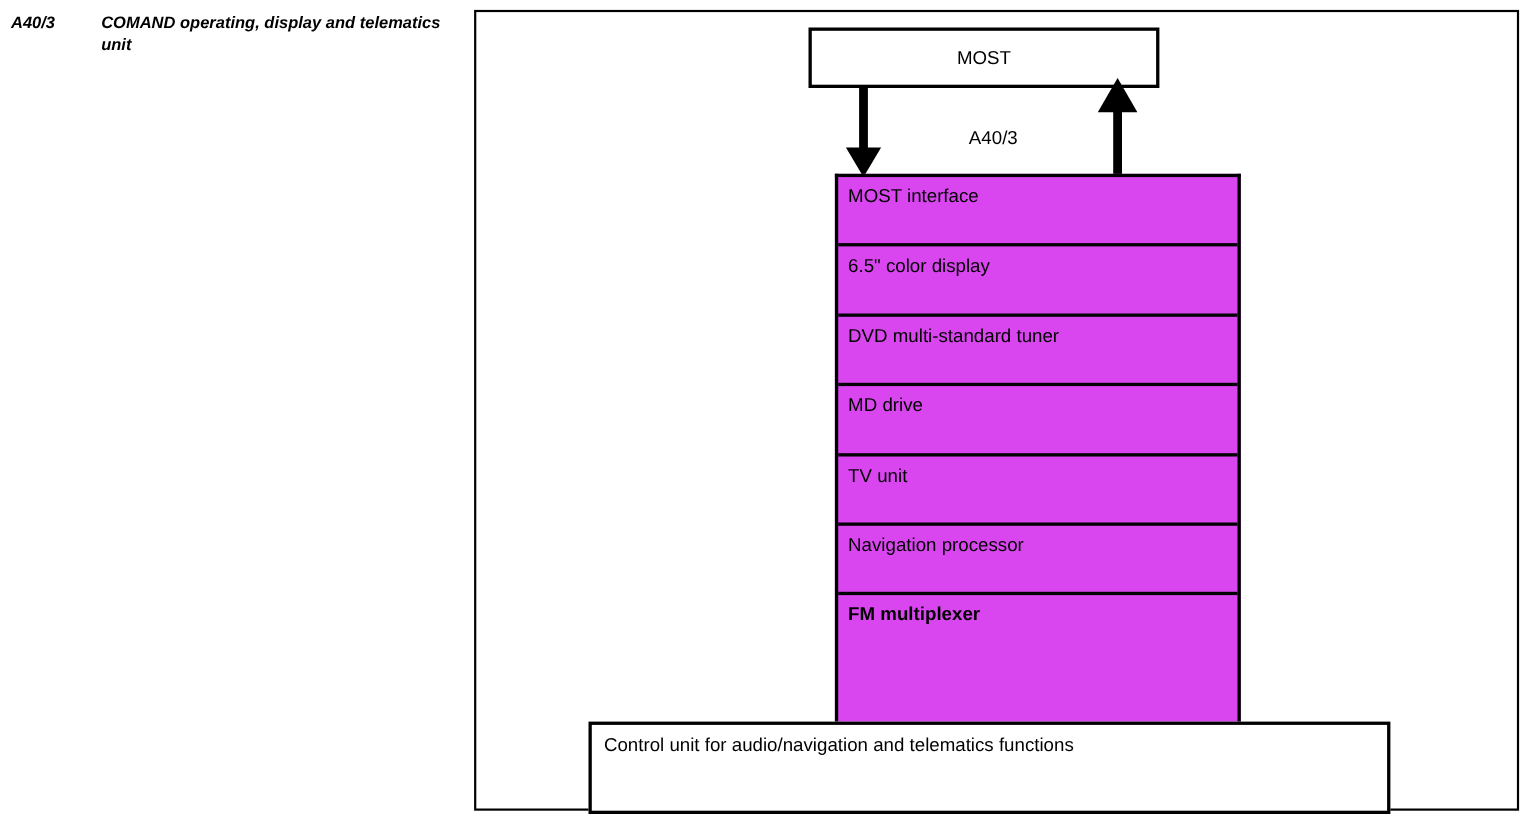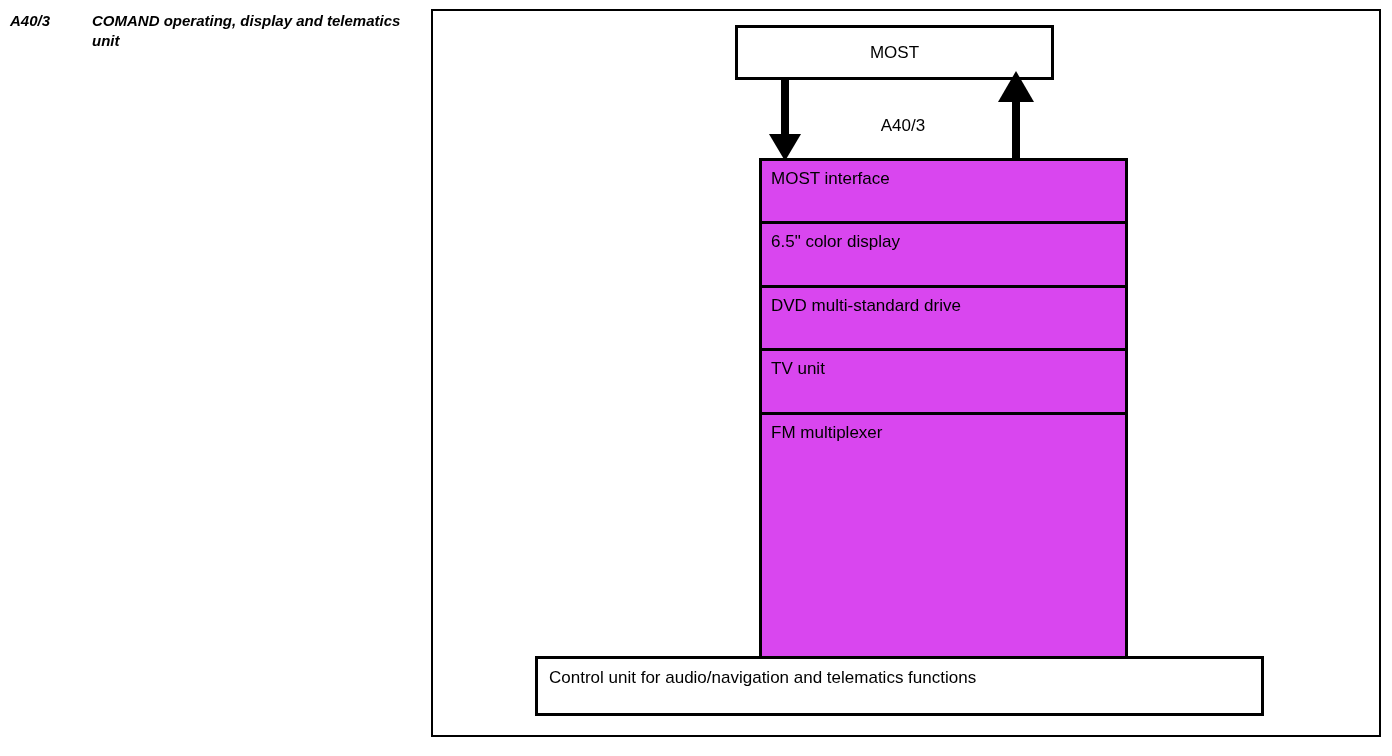--- a/index.html
+++ b/index.html
@@ -98,28 +98,29 @@
     border-bottom: 3px solid #000000;
     box-sizing: border-box;
     padding: 8px 0 0 9px;
     font-size: 17px;
     line-height: 20px;
     white-space: nowrap;
   }
   #component-stack .stack-row:last-child {
     border-bottom: none;
     height: 71px;
+    font-weight: bold;
   }
 
   
   #control-unit {
     left: 102px;
     top: 645px;
     width: 729px;
-    height: 60px;
+    height: 84px;
     padding: 9px 0 0 11px;
     font-size: 17px;
     line-height: 20px;
     white-space: nowrap;
   }
 
   
   .arrow {
     position: absolute;
   }
@@ -180,20 +181,22 @@
       <rect x="14" y="28" width="8" height="62" fill="#000000"></rect>
       <polygon points="18,0 36,31 0,31" fill="#000000"></polygon>
     </svg>
   </div>
 
   <div id="bus-label">A40/3</div>
 
   <div id="component-stack">
     <div class="stack-row">MOST interface</div>
     <div class="stack-row">6.5" color display</div>
-    <div class="stack-row">DVD multi-standard drive</div>
+    <div class="stack-row">DVD multi-standard tuner</div>
+    <div class="stack-row">MD drive</div>
     <div class="stack-row">TV unit</div>
+    <div class="stack-row">Navigation processor</div>
     <div class="stack-row">FM multiplexer</div>
   </div>
 
   <div id="control-unit" class="node-box">Control unit for audio/navigation and telematics functions</div>
 
 </div>
 
 </body></html>

